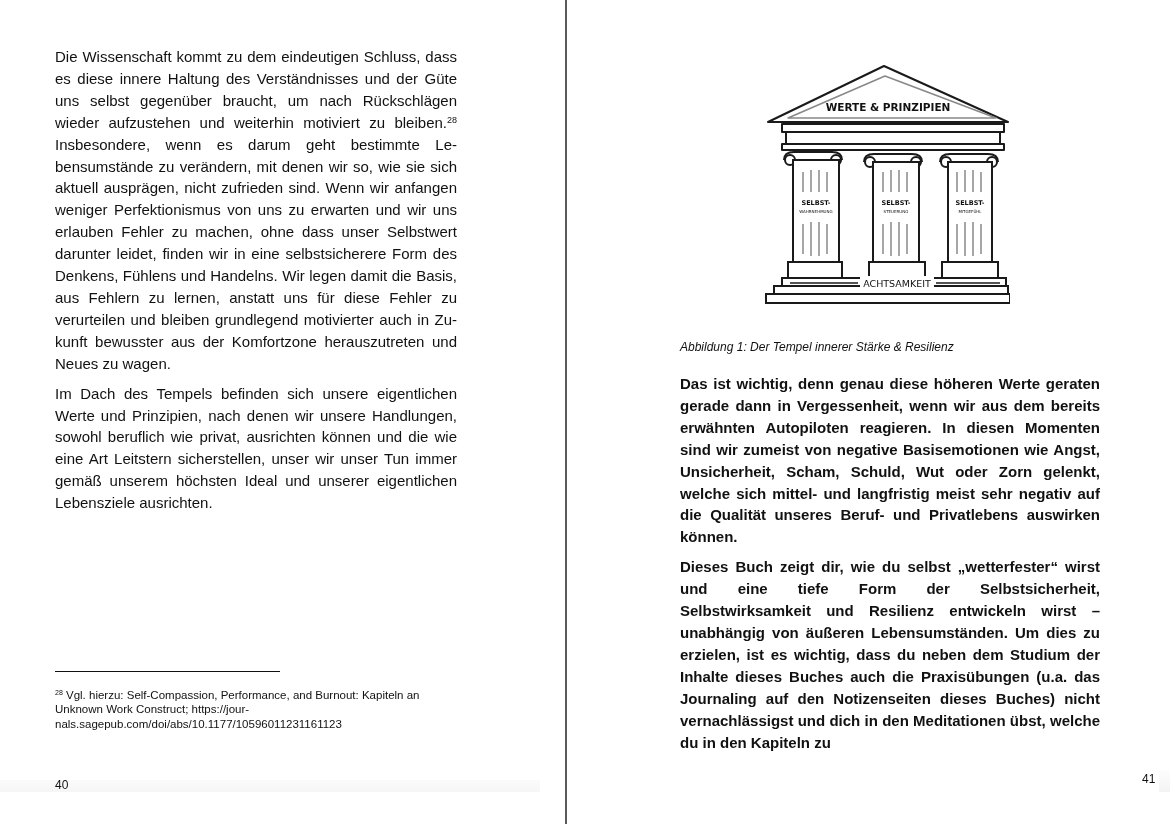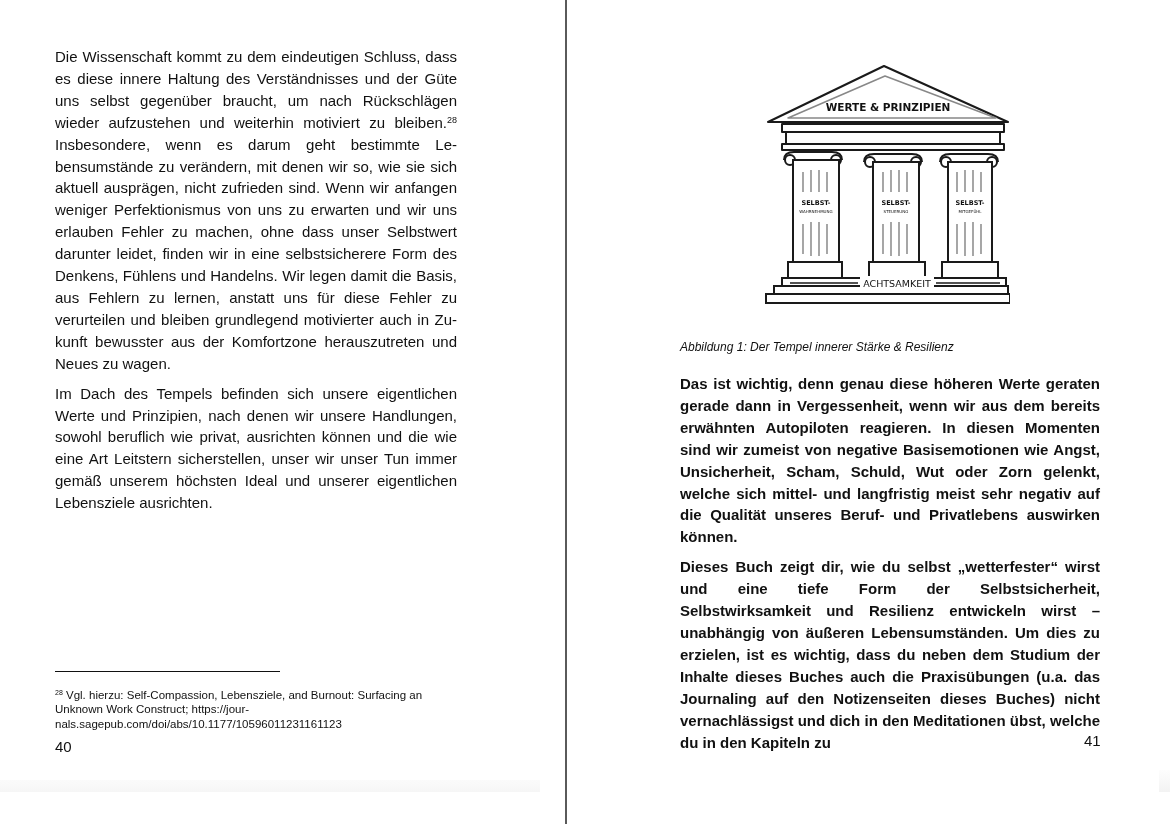--- a/index.html
+++ b/index.html
@@ -36,44 +36,44 @@
   sup { font-size: 9px; line-height: 0; vertical-align: 5px; }
   .footnote-rule {
     position: absolute; left: 55px; top: 671px; width: 225px; height: 1px;
     background: #111;
   }
   .footnote {
     position: absolute; left: 55px; top: 688px; width: 400px;
     font-size: 11.5px; line-height: 14.3px; color: #111;
   }
   .footnote sup { font-size: 7px; vertical-align: 4px; }
-  .page-num { position: absolute; font-size: 15px; }
+  .page-num { position: absolute; font-size: 12px; margin-top: 40px; }
   .page-num-left { left: 55px; top: 738px; }
-  .page-num-right { left: 1084px; top: 732px; }
+  .page-num-right { left: 1142px; top: 732px; }
   .figure {
     position: absolute; left: 760px; top: 60px; width: 250px; height: 250px;
   }
   .caption {
     position: absolute; left: 680px; top: 340px; width: 374px;
     text-align: left; font-style: italic; font-size: 12px;
   }
   .tlabel { font-family: "DejaVu Sans", sans-serif; fill: #111; }
 </style>
 </head>
 <body>
 
 <div class="page page-left">
   <div class="shade-left"></div>
   <div class="body-text left-col">
     <p><span>Die Wissenschaft kommt zu dem eindeutigen Schluss, dass es diese innere Haltung des Verständnisses und der Güte uns selbst gegenüber braucht, um nach Rückschlä­gen wieder aufzustehen und weiterhin motiviert zu blei­ben.</span><sup>28</sup><span> Insbesondere, wenn es darum geht bestimmte Le­bensumstände zu verändern, mit denen wir so, wie sie sich aktuell ausprägen, nicht zufrieden sind. Wenn wir anfangen weniger Perfektionismus von uns zu erwarten und wir uns erlauben Fehler zu machen, ohne dass unser Selbstwert darunter leidet, finden wir in eine selbstsicherere Form des Denkens, Fühlens und Handelns. Wir legen damit die Ba­sis, aus Fehlern zu lernen, anstatt uns für diese Fehler zu verurteilen und bleiben grundlegend motivierter auch in Zu­kunft bewusster aus der Komfortzone herauszutreten und Neues zu wagen.</span></p>
     <p>Im Dach des Tempels befinden sich unsere eigentlichen Werte und Prinzipien, nach denen wir unsere Handlungen, sowohl beruflich wie privat, ausrichten können und die wie eine Art Leitstern sicherstellen, unser wir unser Tun immer gemäß unserem höchsten Ideal und unserer eigentlichen Lebensziele ausrichten.</p>
   </div>
   <div class="footnote-rule"></div>
   <div class="footnote">
-    <sup>28</sup><span> Vgl. hierzu: Self-Compassion, Lebensziele, and Burnout: Surfacing an Unknown Work Construct; https://jour-</span><br>
+    <sup>28</sup><span> Vgl. hierzu: Self-Compassion, Performance, and Burnout: Kapiteln an Unknown Work Construct; https://jour-</span><br>
     <span>nals.sagepub.com/doi/abs/10.1177/10596011231161123</span>
   </div>
   <div class="page-num page-num-left">40</div>
 </div>
 
 <div class="spine"></div>
 
 <div class="page page-right">
   <div class="shade-right"></div>
 </div>

